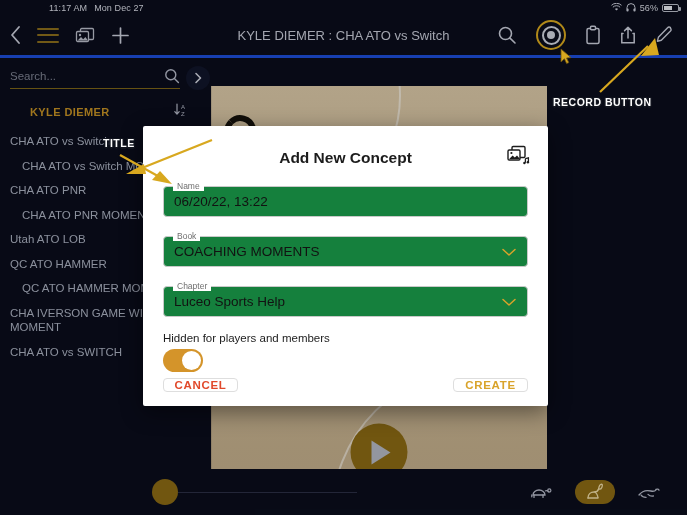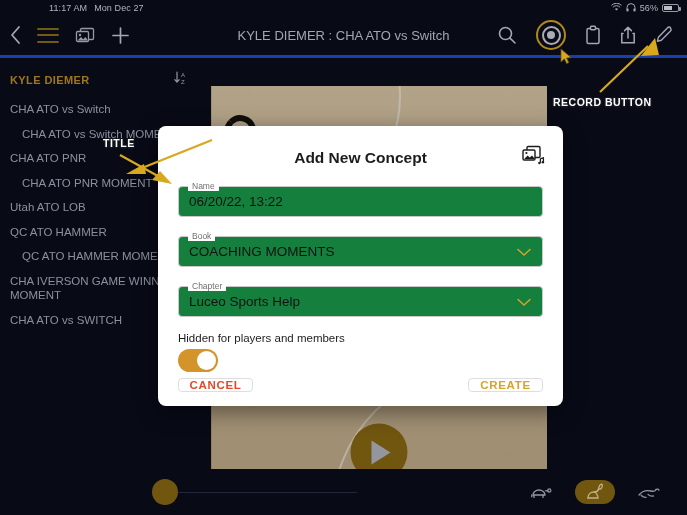--- a/index.html
+++ b/index.html
@@ -67,21 +67,21 @@
   }
   .search-box input::placeholder { color: #7f8characters; }
   .search-box input::placeholder { color: #7d8190; }
   .chev-btn {
     width: 24px; height: 24px; border-radius: 50%; background: #11152a;
     display: flex; align-items: center; justify-content: center; flex: none;
   }
   .owner-row {
     display: flex; align-items: center; padding: 12px 12px 4px 10px;
   }
-  .owner-name { color: #c49024; font-size: 11px; font-weight: bold; letter-spacing: .4px; }
+  .owner-name { color: #c49024; font-size: 11px; font-weight: bold; letter-spacing: .4px; margin-left: 20px; }
   .sort-ico { margin-left: auto; }
   .list { padding: 4px 0 0 0; }
   .list-item { color: #aab0bf; font-size: 11.5px; line-height: 14.5px; padding: 5px 10px; }
   .list-item.sub { padding-left: 22px; }
 
   
   .stage { position: absolute; left: 211px; top: 86px; width: 336px; height: 383px; overflow: hidden; background: #cdbb9b; }
   .court { position: absolute; inset: 0;
     background:
       linear-gradient(90deg, rgba(0,0,0,.10) 0 1px, transparent 1px 56px),
@@ -108,22 +108,22 @@
   .slider { position: relative; flex: 1; height: 20px; display: flex; align-items: center; margin-left: 12px; margin-right: 24px; }
   .slider-track { position: absolute; left: 26px; right: 140px; height: 1px; background: #2b2f45; }
   .slider-knob { width: 26px; height: 26px; border-radius: 50%; background: #8a6a14; }
   .speeds { display: flex; align-items: center; gap: 14px; padding-right: 18px; margin-left: auto; }
   .speed-pill { width: 40px; height: 24px; border-radius: 12px; display: flex; align-items: center; justify-content: center; }
   .speed-pill.active { background: #8a6a14; }
 
   
   .scrim { position: absolute; inset: 0; background: rgba(0,0,0,.18); z-index: 8; }
   .modal {
-    position: absolute; left: 158px; top: 126px; width: 405px; height: 280px;
-    background: #fff; border-radius: 8px; z-index: 9;
+    position: absolute; left: 143px; top: 126px; width: 405px; height: 280px;
+    background: #fff; border-radius: 2px; z-index: 9;
     box-shadow: 0 6px 22px rgba(0,0,0,.45);
     padding: 16px 20px 0 20px;
   }
   .modal-head { position: relative; text-align: center; padding-top: 7px; }
   .modal-title { font-size: 15.5px; font-weight: bold; color: #1c1c1c; }
   .modal-head-ico { position: absolute; right: -2px; top: 2px; }
   .field {
     position: relative; margin-top: 19px; height: 31px;
     border: 1px solid #c9c9c9; border-radius: 4px; background: #15803d;
     display: flex; align-items: center; padding: 0 10px;
@@ -245,20 +245,36 @@
       </span>
       <span class="ico">
         <svg width="18" height="20" viewBox="0 0 18 20">
             <path d="M15.4 2.6c-.9-.9-2-.7-2.8.1L3.4 12.3l-1 3.9 3.9-1 9.2-9.2c.8-.8.8-2 0-2.6Z" stroke="#c9ccd8" stroke-width="1.4" fill="none" stroke-linejoin="round"></path>
           </svg>
       </span>
     </div>
   </div>
 
   <div class="sidebar">
+    <div class="search-row">
+      <div class="search-box">
+        <input placeholder="Search..." style="">
+        <span class="ico">
+          <svg width="16" height="16" viewBox="0 0 16 16">
+              <circle cx="6.8" cy="6.8" r="5" stroke="#b4b8c6" stroke-width="1.4" fill="none"></circle>
+              <path d="M10.4 10.6 14.4 14.6" stroke="#b4b8c6" stroke-width="1.4" stroke-linecap="round"></path>
+            </svg>
+        </span>
+      </div>
+      <span class="chev-btn">
+        <svg width="12" height="14" viewBox="0 0 12 14">
+            <path d="M4 2.5 8.5 7 4 11.5" stroke="#cfd2dc" stroke-width="1.6" fill="none" stroke-linecap="round" stroke-linejoin="round"></path>
+          </svg>
+      </span>
+    </div>
     <div class="owner-row">
       <span class="owner-name">KYLE DIEMER</span>
       <span class="sort-ico">
         <svg width="15" height="15" viewBox="0 0 15 15">
             <path d="M4 2v10M4 12 1.8 9.6M4 12l2.2-2.4" stroke="#b4b8c6" stroke-width="1.2" fill="none" stroke-linecap="round"></path>
             <text x="8" y="7" font-size="6" fill="#b4b8c6" font-family="sans-serif">A</text>
             <text x="8" y="13.5" font-size="6" fill="#b4b8c6" font-family="sans-serif">Z</text>
           </svg>
       </span>
     </div>

